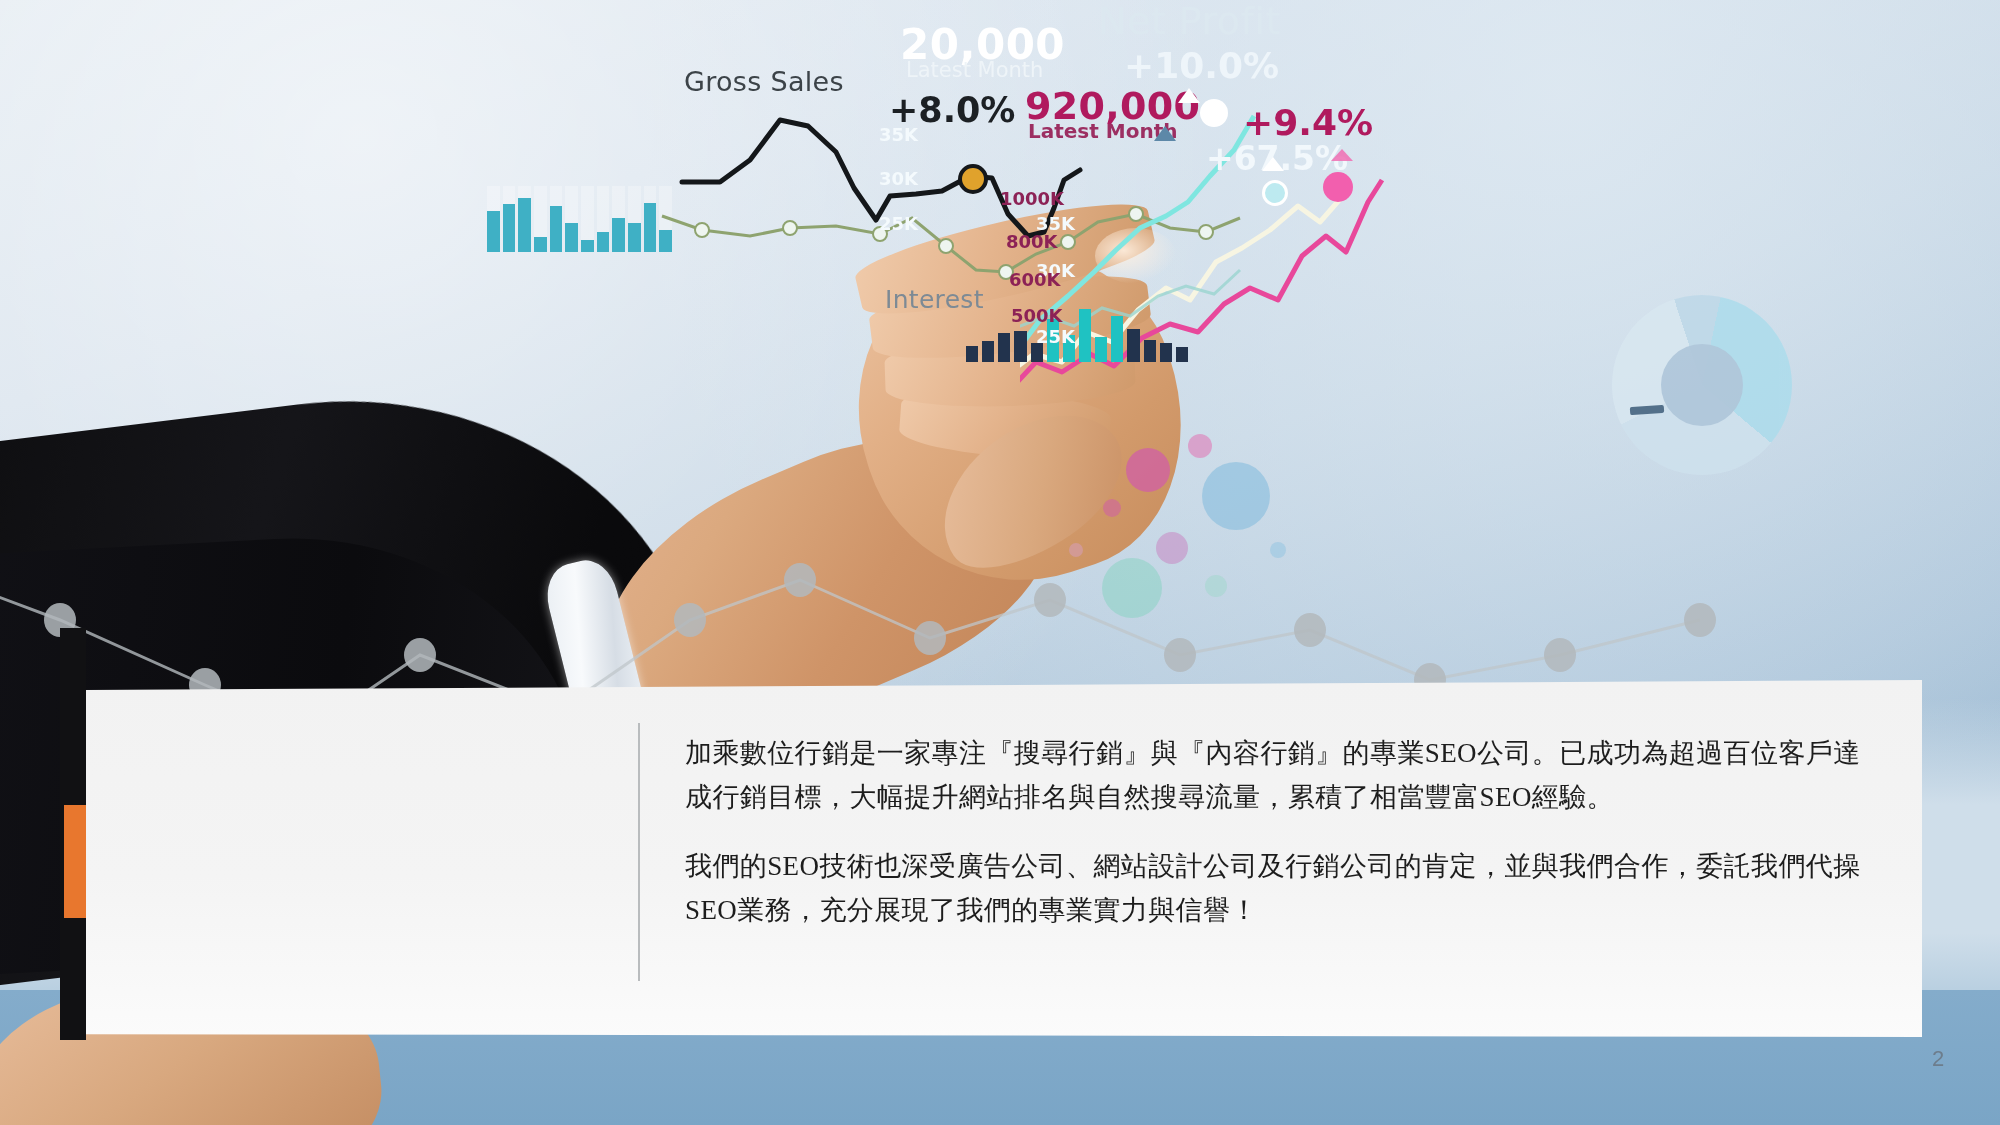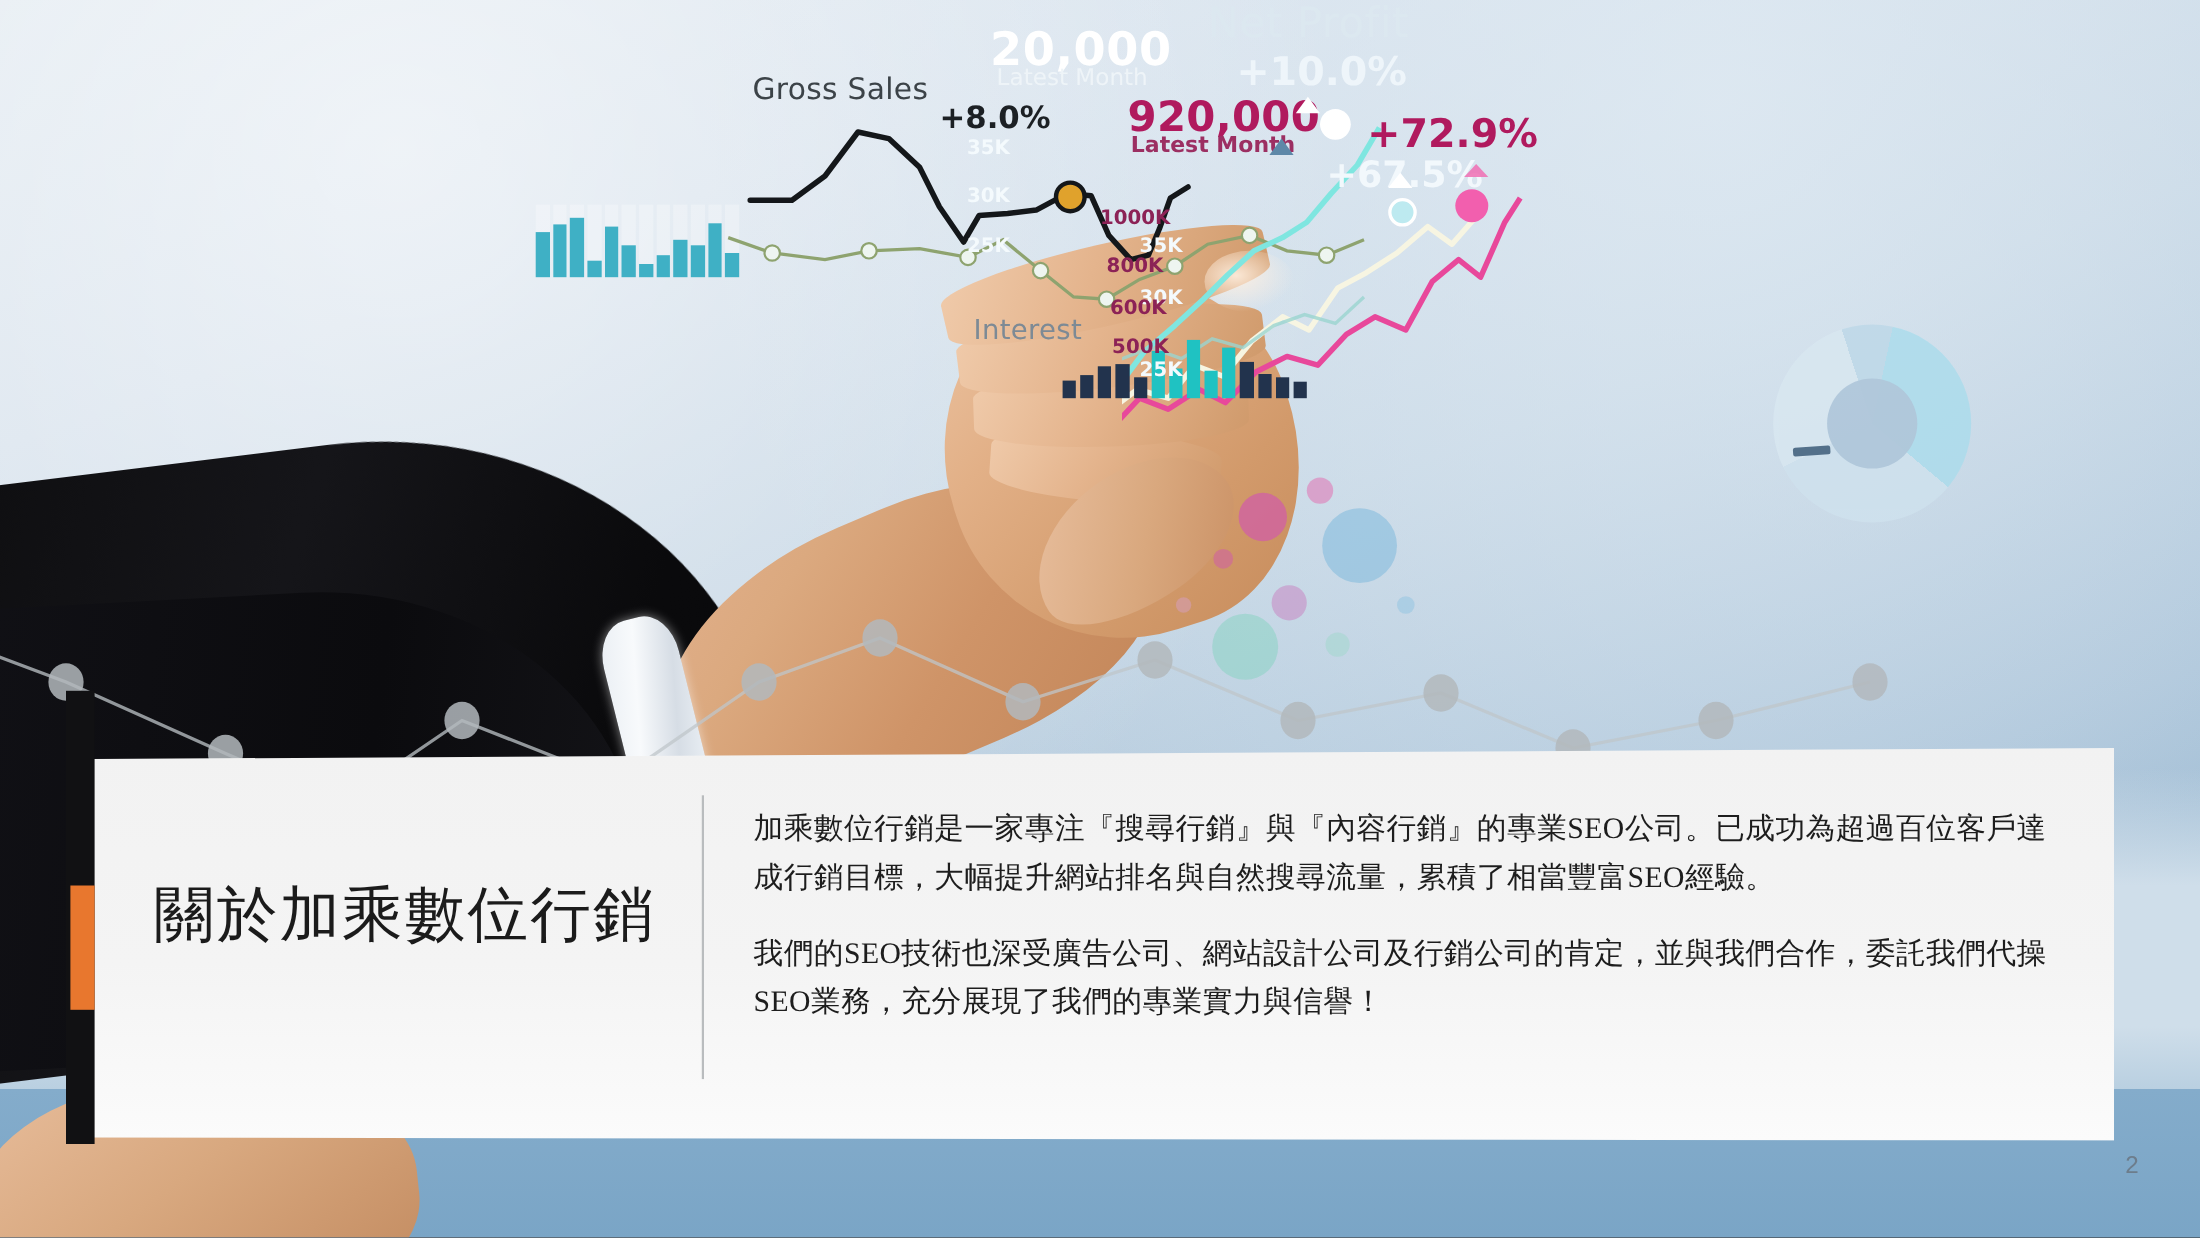--- a/index.html
+++ b/index.html
@@ -104,21 +104,21 @@
   }
   .lbl-grosssales { left:684px; top:66px; font-size:27px; color:#3c4348; letter-spacing:.3px; }
   .lbl-interest   { left:885px; top:285px; font-size:25px; color:#7d8a95; letter-spacing:.3px; }
 
   .big-num {
     position:absolute; font-family:"DejaVu Sans", sans-serif;
     font-weight:bold; white-space:nowrap; line-height:1;
   }
   .num-20000 { left:900px; top:24px; font-size:42px; color:#ffffff; letter-spacing:.5px; }
   .sub-20000 { left:906px; top:58px; font-size:21px; color:#eef4f8; font-family:"DejaVu Sans",sans-serif; position:absolute; }
-  .num-8     { left:854px; top:93px; font-size:28px; color:#1c2024; }
+  .num-8     { left:889px; top:93px; font-size:35px; color:#1c2024; }
   .num-920000{ left:1025px; top:87px; font-size:38px; color:#b01a5e; letter-spacing:.3px; }
   .sub-920000{ left:1028px; top:119px; font-size:20px; color:#9c2f62; font-family:"DejaVu Sans",sans-serif; font-weight:bold; position:absolute; }
   .lbl-netprofit { left:1098px; top:2px; font-size:38px; color:#dce8f0; font-weight:normal; letter-spacing:.5px;}
   .num-10    { left:1124px; top:48px; font-size:36px; color:#eef5fa; }
   .num-205   { left:1243px; top:105px; font-size:36px; color:#b01a5e; }
   .num-5     { left:1206px; top:142px; font-size:33px; color:#f2f8fc; }
 
   .axis-lbl {
     position:absolute; font-family:"DejaVu Sans",sans-serif;
     font-weight:bold; font-size:18px; white-space:nowrap;
@@ -360,21 +360,21 @@
     <div class="g-label lbl-grosssales">Gross Sales</div>
     <div class="g-label lbl-interest">Interest</div>
     <div class="big-num lbl-netprofit">Net Profit</div>
 
     <div class="big-num num-20000">20,000</div>
     <div class="sub-20000">Latest Month</div>
     <div class="big-num num-8">+8.0%</div>
     <div class="big-num num-920000">920,000</div>
     <div class="sub-920000">Latest Month</div>
     <div class="big-num num-10">+10.0%</div>
-    <div class="big-num num-205">+72.9%</div>
+    <div class="big-num num-205">+9.4%</div>
     <div class="big-num num-5">+67.5%</div>
 
     <div class="axis-lbl ax-w a1">35K</div>
     <div class="axis-lbl ax-w a2">30K</div>
     <div class="axis-lbl ax-w a3">25K</div>
     <div class="axis-lbl ax-w b1">35K</div>
     <div class="axis-lbl ax-w b2">30K</div>
     <div class="axis-lbl ax-w b3">25K</div>
     <div class="axis-lbl ax-m c1">1000K</div>
     <div class="axis-lbl ax-m c2">800K</div>
@@ -389,21 +389,20 @@
     <div class="dot-marker dm-orange"></div>
     <div class="dot-marker dm-white"></div>
     <div class="dot-marker dm-cyan"></div>
     <div class="dot-marker dm-pink"></div>
   </div>
 
   <div class="panel"></div>
   <div class="panel-blackband"></div>
   <div class="accent-bar"></div>
 
-  <div class="slide-title">關於加乘數位行銷</div>
   <div class="divider"></div>
 
   <div class="body-copy">
     <p>加乘數位行銷是一家專注『搜尋行銷』與『內容行銷』的專業SEO公司。已成功為超過百位客戶達成行銷目標，大幅提升網站排名與自然搜尋流量，累積了相當豐富SEO經驗。</p>
     <p>我們的SEO技術也深受廣告公司、網站設計公司及行銷公司的肯定，並與我們合作，委託我們代操SEO業務，充分展現了我們的專業實力與信譽！</p>
   </div>
 
   <div class="page-num">2</div>
 </div>
 

